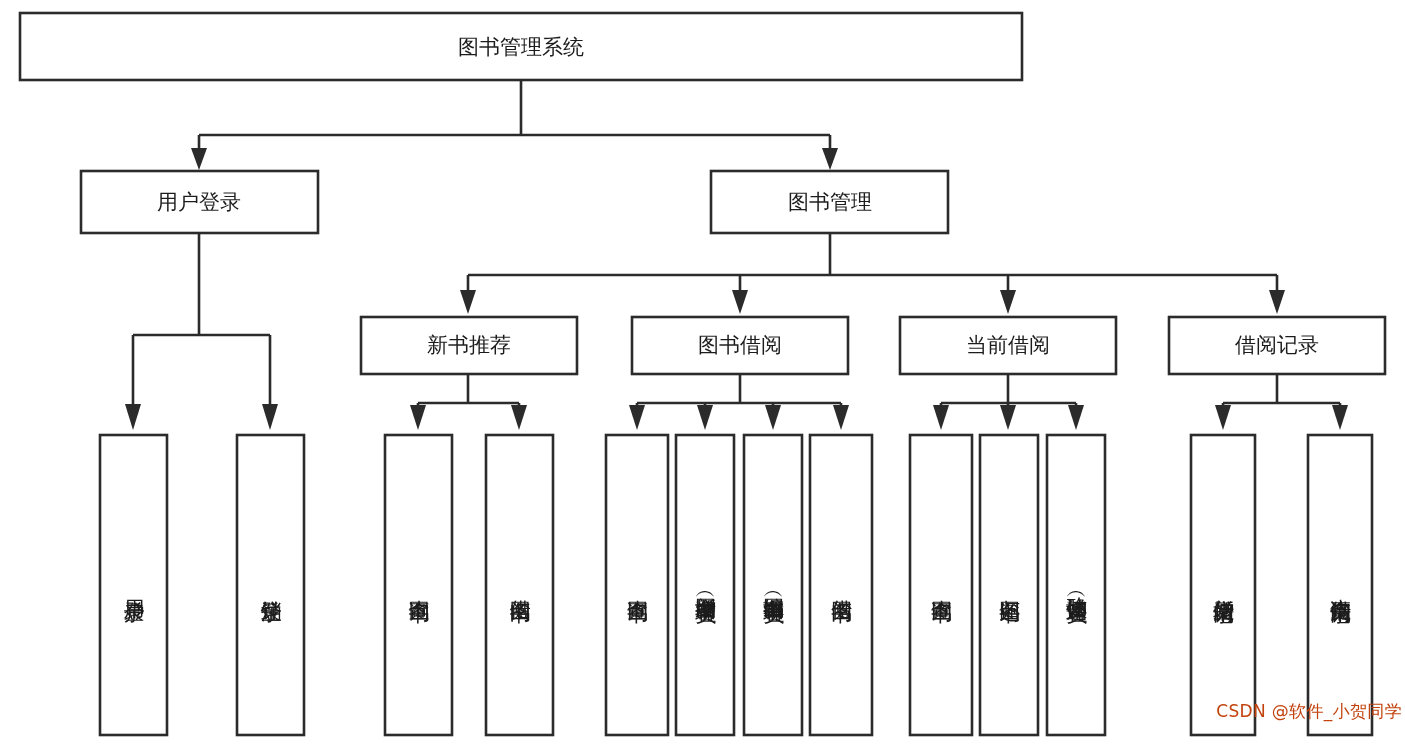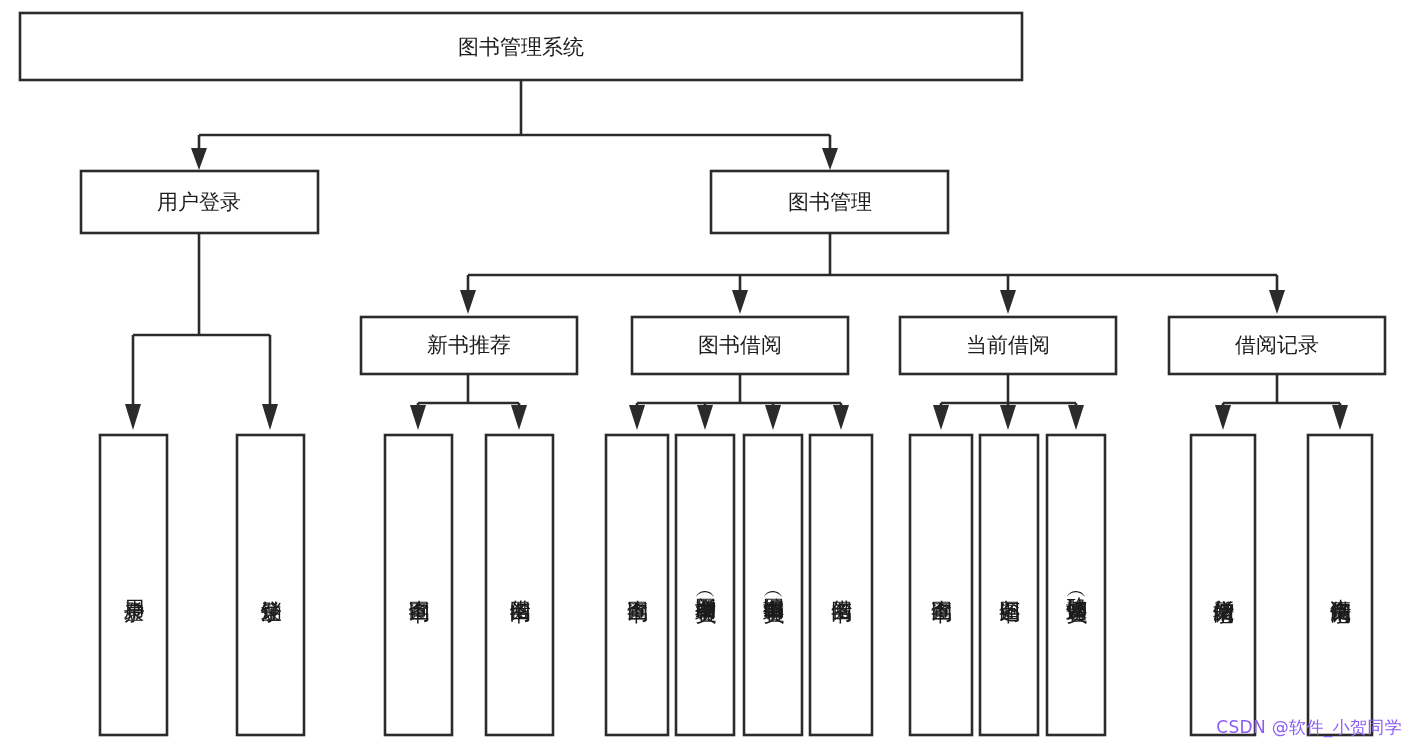--- a/index.html
+++ b/index.html
@@ -68,24 +68,24 @@
     font-family: "DejaVu Sans", "Liberation Sans", sans-serif;
     font-size: 21px;
     line-height: 1.30;
     color: #1c1c1c;
     letter-spacing: 0.05em;
     white-space: nowrap;
   }
   .watermark {
     position: absolute;
     right: 12px;
-    bottom: 8px;
+    bottom: 24px;
     font-family: "DejaVu Sans", "Liberation Sans", sans-serif;
     font-size: 17px;
-    color: #8b5cf6;
+    color: #c2410c;
     letter-spacing: 0.02em;
     user-select: none;
   }
 </style>
 </head>
 <body>
 
 <div id="diagram-root">
 
   <svg id="flow" viewBox="0 0 1405 747" xmlns="http://www.w3.org/2000/svg">

